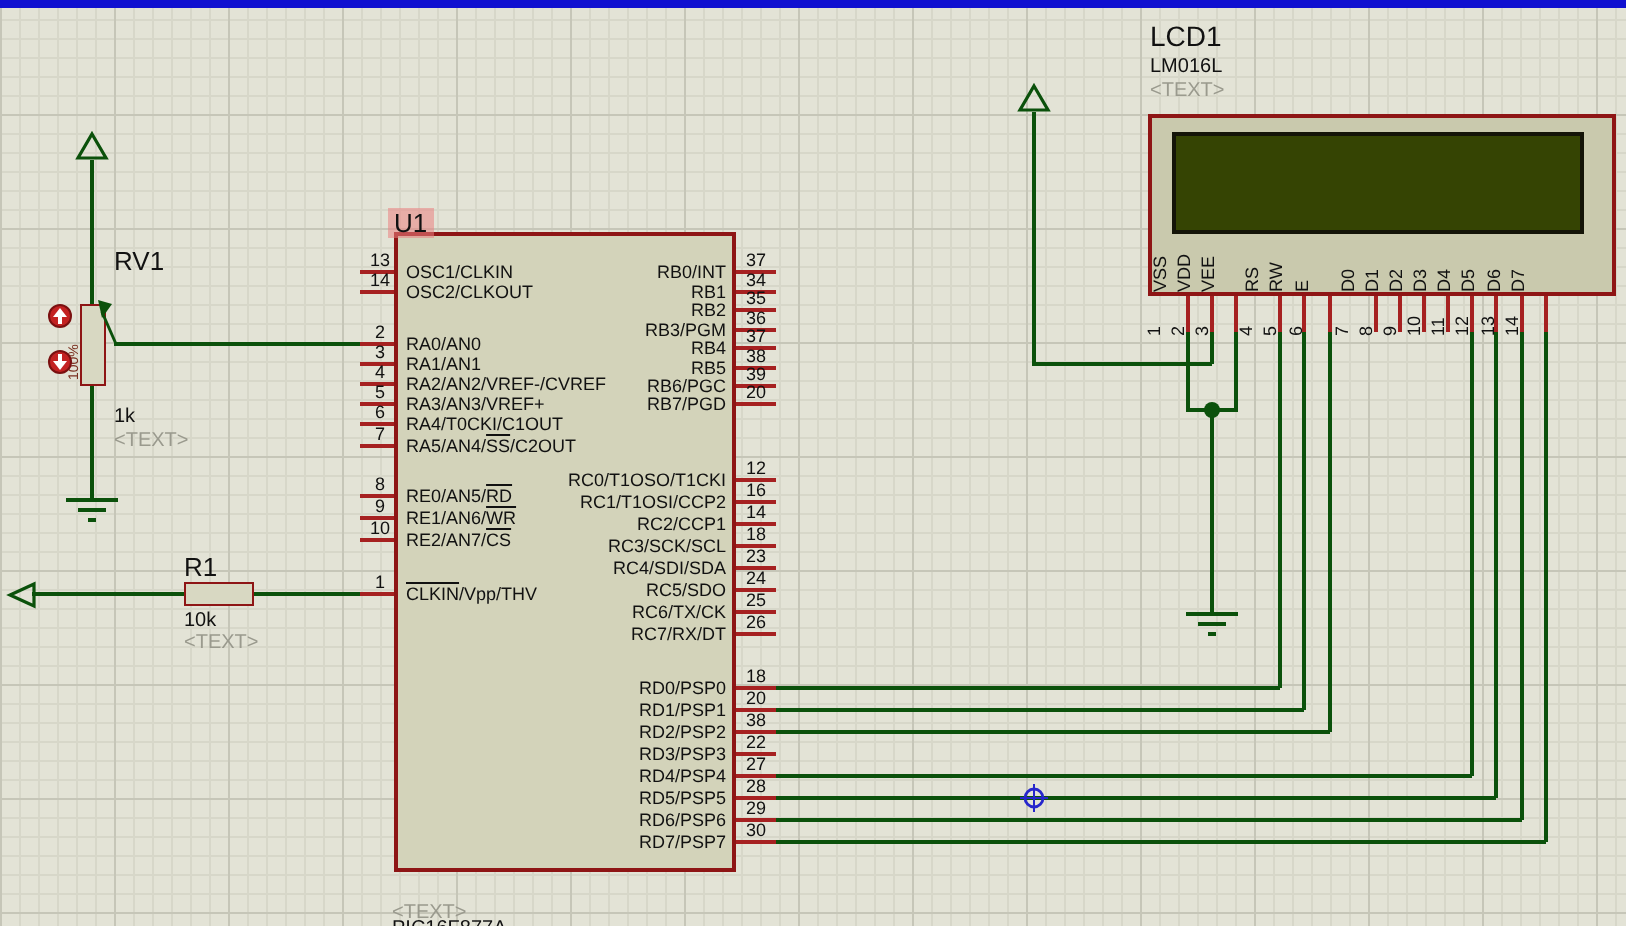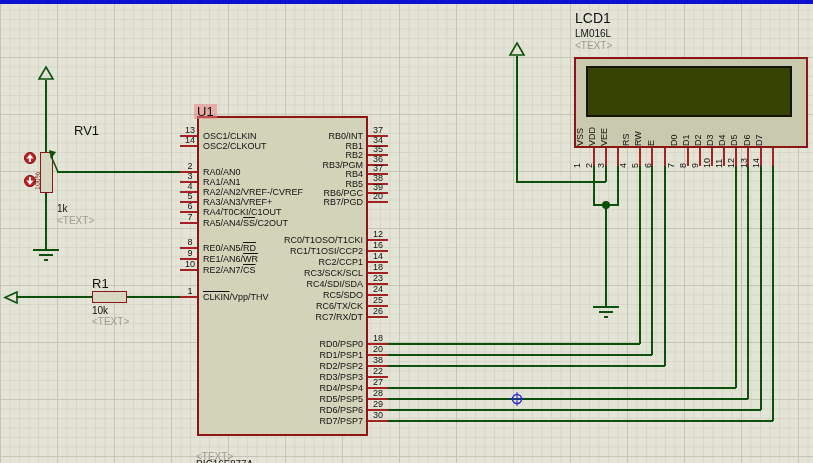--- a/index.html
+++ b/index.html
@@ -107,21 +107,21 @@
   <svg style="left:24px;top:152px" width="12" height="12" viewBox="0 0 12 12">
     <circle cx="6" cy="6" r="5.5" fill="#c32222" stroke="#7a1010"></circle>
     <polygon points="6,2 9.5,6.5 2.5,6.5" fill="#fff"></polygon>
       <rect x="5" y="6.5" width="2" height="3.5" fill="#fff"></rect>
   </svg>
   <svg style="left:24px;top:175px" width="12" height="12" viewBox="0 0 12 12">
     <circle cx="6" cy="6" r="5.5" fill="#c32222" stroke="#7a1010"></circle>
     <polygon points="6,10 9.5,5.5 2.5,5.5" fill="#fff"></polygon>
       <rect x="5" y="2" width="2" height="3.5" fill="#fff"></rect>
   </svg>
-  <span class="ref" style="left:74px;top:123px">RV1</span>
+  <span class="ref" style="left:57px;top:123px">RV1</span>
   <span class="val" style="left:57px;top:203px">1k</span>
   <span class="ghost" style="left:57px;top:215px">&lt;TEXT&gt;</span>
 
   <div class="body" style="left:92px;top:291px;width:35px;height:12px;border-width:1.5px;background:#d8d8c2"></div>
   <span class="ref" style="left:92px;top:276px">R1</span>
   <span class="val" style="left:92px;top:305px">10k</span>
   <span class="ghost" style="left:92px;top:316px">&lt;TEXT&gt;</span>
 
   <div class="body" style="left:197px;top:116px;width:171px;height:320px"></div>
   <span class="ref hl" style="left:194px;top:104px">U1</span>

